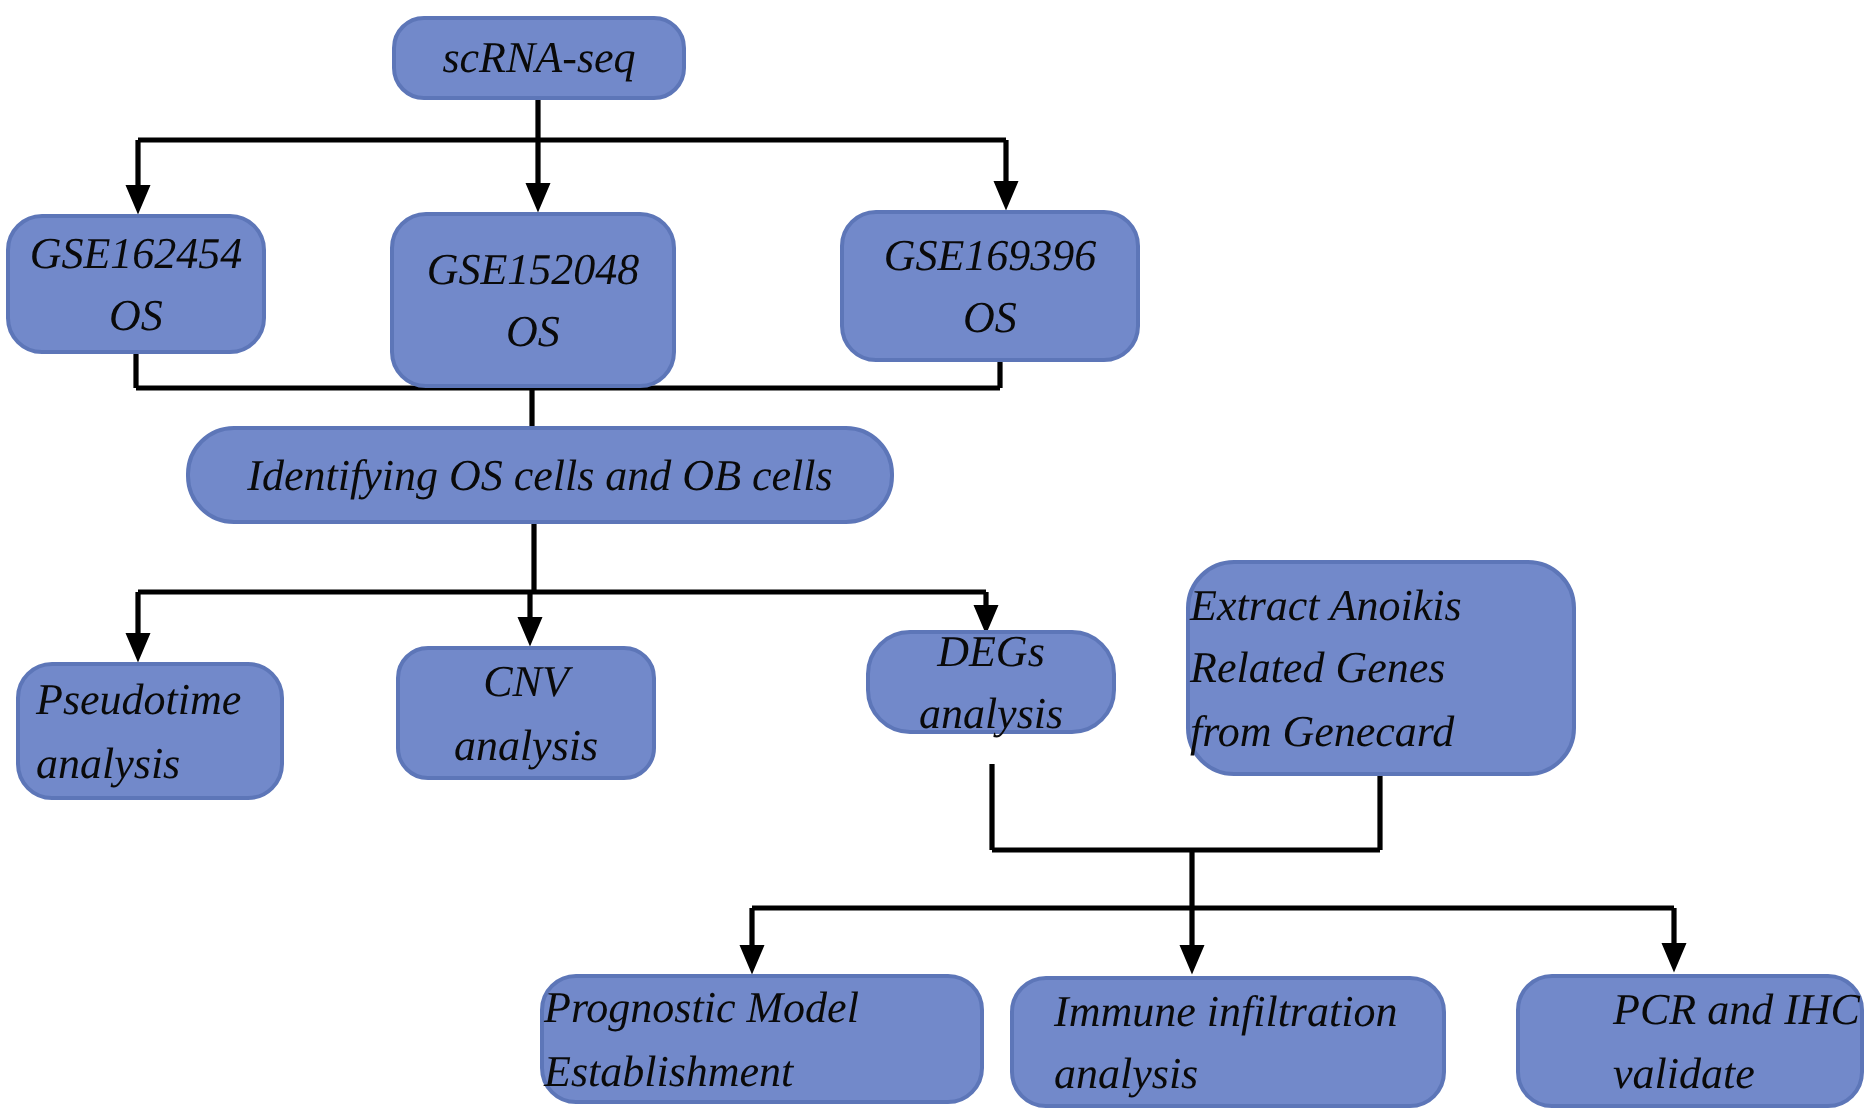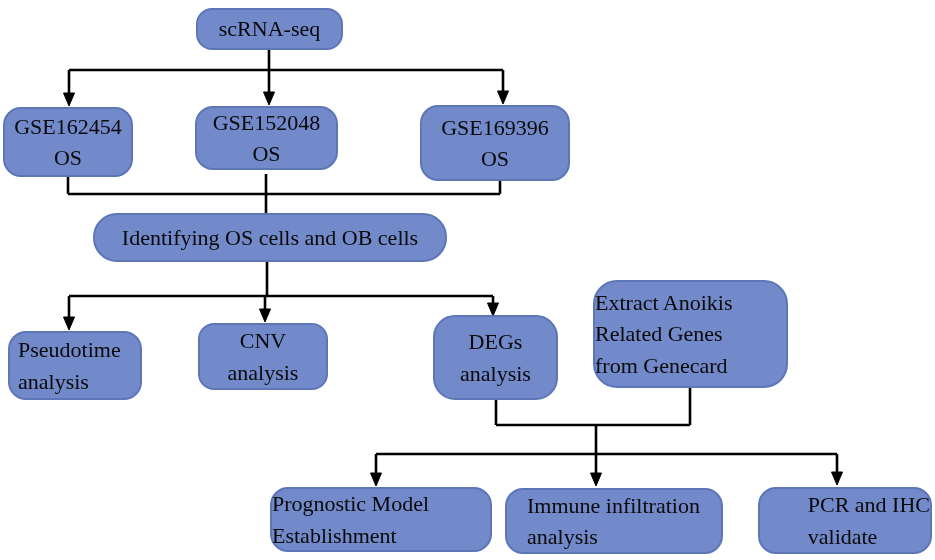--- a/index.html
+++ b/index.html
@@ -37,20 +37,21 @@
     font-size: 22px;
     line-height: 1.42;
     display: flex;
     flex-direction: column;
     justify-content: center;
     align-items: center;
     text-align: center;
   }
   .node .lbl {
     white-space: pre-line;
+    font-style: italic;
   }
   .node.left {
     align-items: flex-start;
     text-align: left;
   }
 </style>
 </head>
 <body style="background: rgb(255, 255, 255);">
 
 <div class="canvas">
@@ -91,21 +92,21 @@
 
   <div class="node" style="left: 196px; top: 8px; width: 147px; height: 42px; border-radius: 16px; background: rgb(114, 137, 202); border-color: rgb(93, 118, 184); color: rgb(10, 10, 10);">
     <span class="lbl">scRNA-seq</span>
   </div>
 
   <div class="node" style="left: 3px; top: 107px; width: 130px; height: 70px; background: rgb(114, 137, 202); border-color: rgb(93, 118, 184); color: rgb(10, 10, 10);">
     <span class="lbl">GSE162454
 OS</span>
   </div>
 
-  <div class="node" style="left: 195px; top: 106px; width: 143px; height: 64px; background: rgb(114, 137, 202); border-color: rgb(93, 118, 184); color: rgb(10, 10, 10);">
+  <div class="node" style="left: 195px; top: 106px; width: 143px; height: 88px; background: rgb(114, 137, 202); border-color: rgb(93, 118, 184); color: rgb(10, 10, 10);">
     <span class="lbl">GSE152048
 OS</span>
   </div>
 
   <div class="node" style="left: 420px; top: 105px; width: 150px; height: 76px; background: rgb(114, 137, 202); border-color: rgb(93, 118, 184); color: rgb(10, 10, 10);">
     <span class="lbl">GSE169396
 OS</span>
   </div>
 
   <div class="node" style="left: 93px; top: 213px; width: 354px; height: 49px; border-radius: 24px; background: rgb(114, 137, 202); border-color: rgb(93, 118, 184); color: rgb(10, 10, 10); text-align: right;">
@@ -115,21 +116,21 @@
   <div class="node left" style="left: 8px; top: 331px; width: 134px; height: 69px; padding-left: 8px; background: rgb(114, 137, 202); border-color: rgb(93, 118, 184); color: rgb(10, 10, 10);">
     <span class="lbl">Pseudotime
 analysis</span>
   </div>
 
   <div class="node" style="left: 198px; top: 323px; width: 130px; height: 67px; background: rgb(114, 137, 202); border-color: rgb(93, 118, 184); color: rgb(10, 10, 10); border-radius: 16px;">
     <span class="lbl">CNV
 analysis</span>
   </div>
 
-  <div class="node" style="left: 433px; top: 315px; width: 125px; height: 85px; border-radius: 22px; background: rgb(114, 137, 202); border-color: rgb(93, 118, 184); color: rgb(10, 10, 10);">
+  <div class="node" style="left: 433px; top: 315px; width: 125px; height: 52px; border-radius: 22px; background: rgb(114, 137, 202); border-color: rgb(93, 118, 184); color: rgb(10, 10, 10);">
     <span class="lbl">DEGs
 analysis</span>
   </div>
 
   <div class="node left" style="left: 593px; top: 280px; width: 195px; height: 108px; border-radius: 24px; background: rgb(114, 137, 202); border-color: rgb(93, 118, 184); color: rgb(10, 10, 10);">
     <span class="lbl">Extract Anoikis
 Related Genes
 from Genecard</span>
   </div>
 

